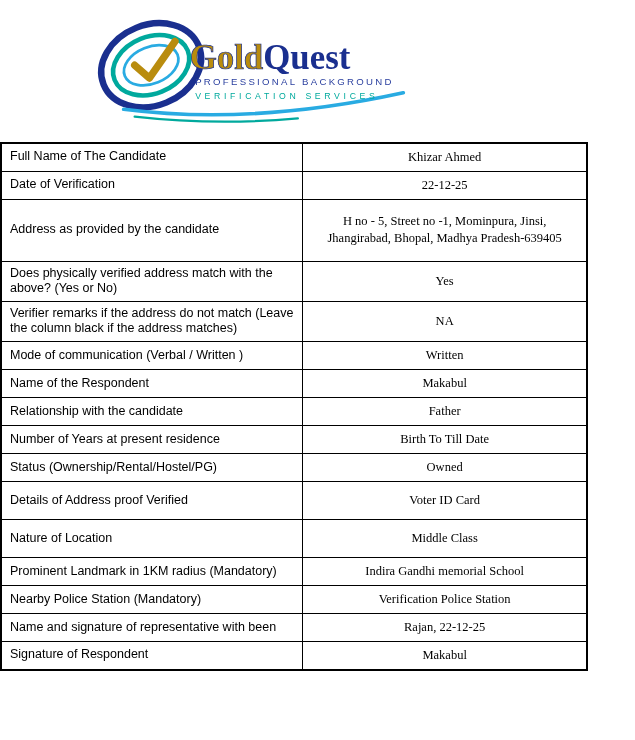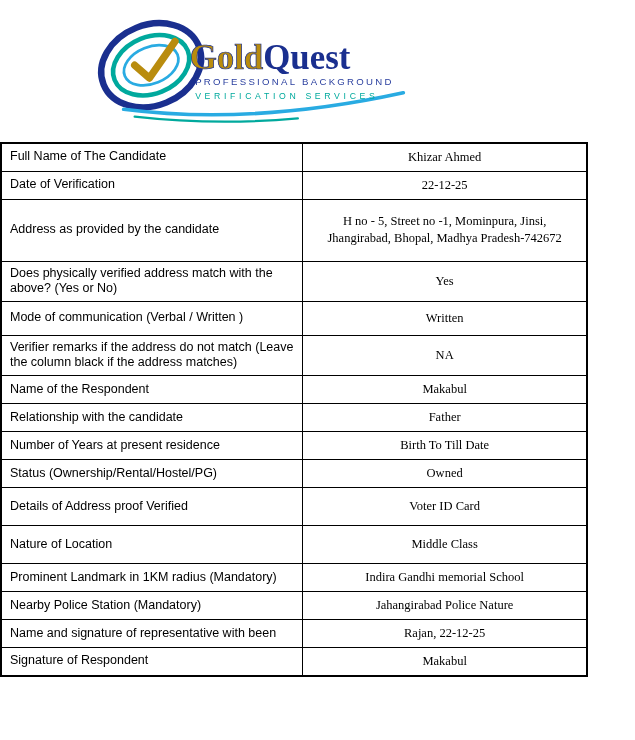--- a/index.html
+++ b/index.html
@@ -98,36 +98,36 @@
     <td class="value-cell">Khizar Ahmed</td>
   </tr>
 
   <tr>
     <td class="label-cell">Date of Verification</td>
     <td class="value-cell">22-12-25</td>
   </tr>
 
   <tr>
     <td class="label-cell">Address as provided by the candidate</td>
-    <td class="value-cell">H no - 5, Street no -1, Mominpura, Jinsi, Jhangirabad, Bhopal, Madhya Pradesh-742672</td>
+    <td class="value-cell">H no - 5, Street no -1, Mominpura, Jinsi, Jhangirabad, Bhopal, Madhya Pradesh-639405</td>
   </tr>
 
   <tr>
     <td class="label-cell">Does physically verified address match with the above? (Yes or No)</td>
     <td class="value-cell">Yes</td>
   </tr>
 
   <tr>
-    <td class="label-cell">Mode of communication (Verbal / Written )</td>
-    <td class="value-cell">Written</td>
+    <td class="label-cell">Verifier remarks if the address do not match (Leave the column black if the address matches)</td>
+    <td class="value-cell">NA</td>
   </tr>
 
   <tr>
-    <td class="label-cell">Verifier remarks if the address do not match (Leave the column black if the address matches)</td>
-    <td class="value-cell">NA</td>
+    <td class="label-cell">Mode of communication (Verbal / Written )</td>
+    <td class="value-cell">Written</td>
   </tr>
 
   <tr>
     <td class="label-cell">Name of the Respondent</td>
     <td class="value-cell">Makabul</td>
   </tr>
 
   <tr>
     <td class="label-cell">Relationship with the candidate</td>
     <td class="value-cell">Father</td>
@@ -154,21 +154,21 @@
     <td class="value-cell">Middle Class</td>
   </tr>
 
   <tr>
     <td class="label-cell">Prominent Landmark in 1KM radius (Mandatory)</td>
     <td class="value-cell">Indira Gandhi memorial School</td>
   </tr>
 
   <tr>
     <td class="label-cell">Nearby Police Station (Mandatory)</td>
-    <td class="value-cell">Jahangirabad Police Nature</td>
+    <td class="value-cell">Verification Police Station</td>
   </tr>
 
 
   <tr>
     <td class="label-cell">Name and signature of representative with been</td>
     <td class="value-cell">Rajan, 22-12-25</td>
   </tr>
 
   <tr>
     <td class="label-cell">Signature of Respondent</td>

